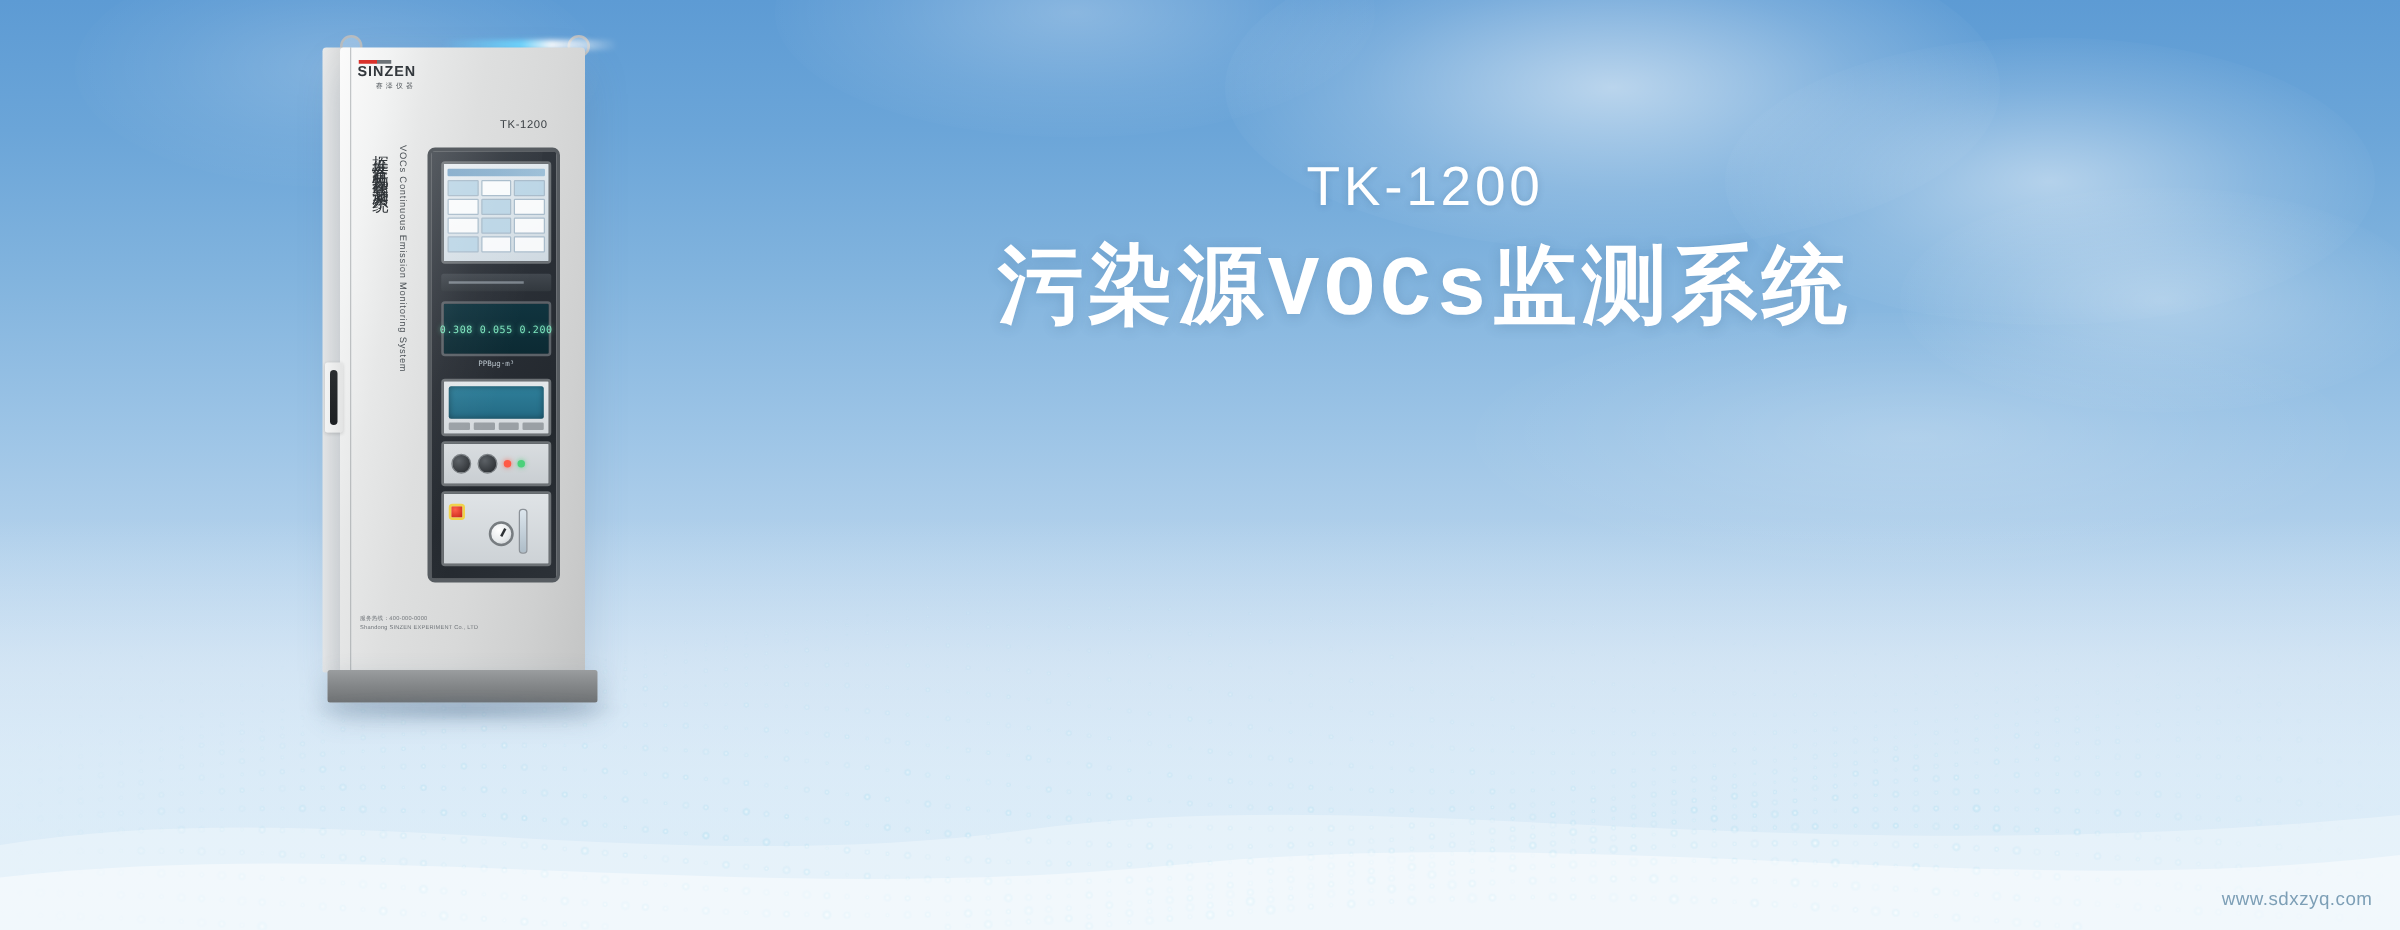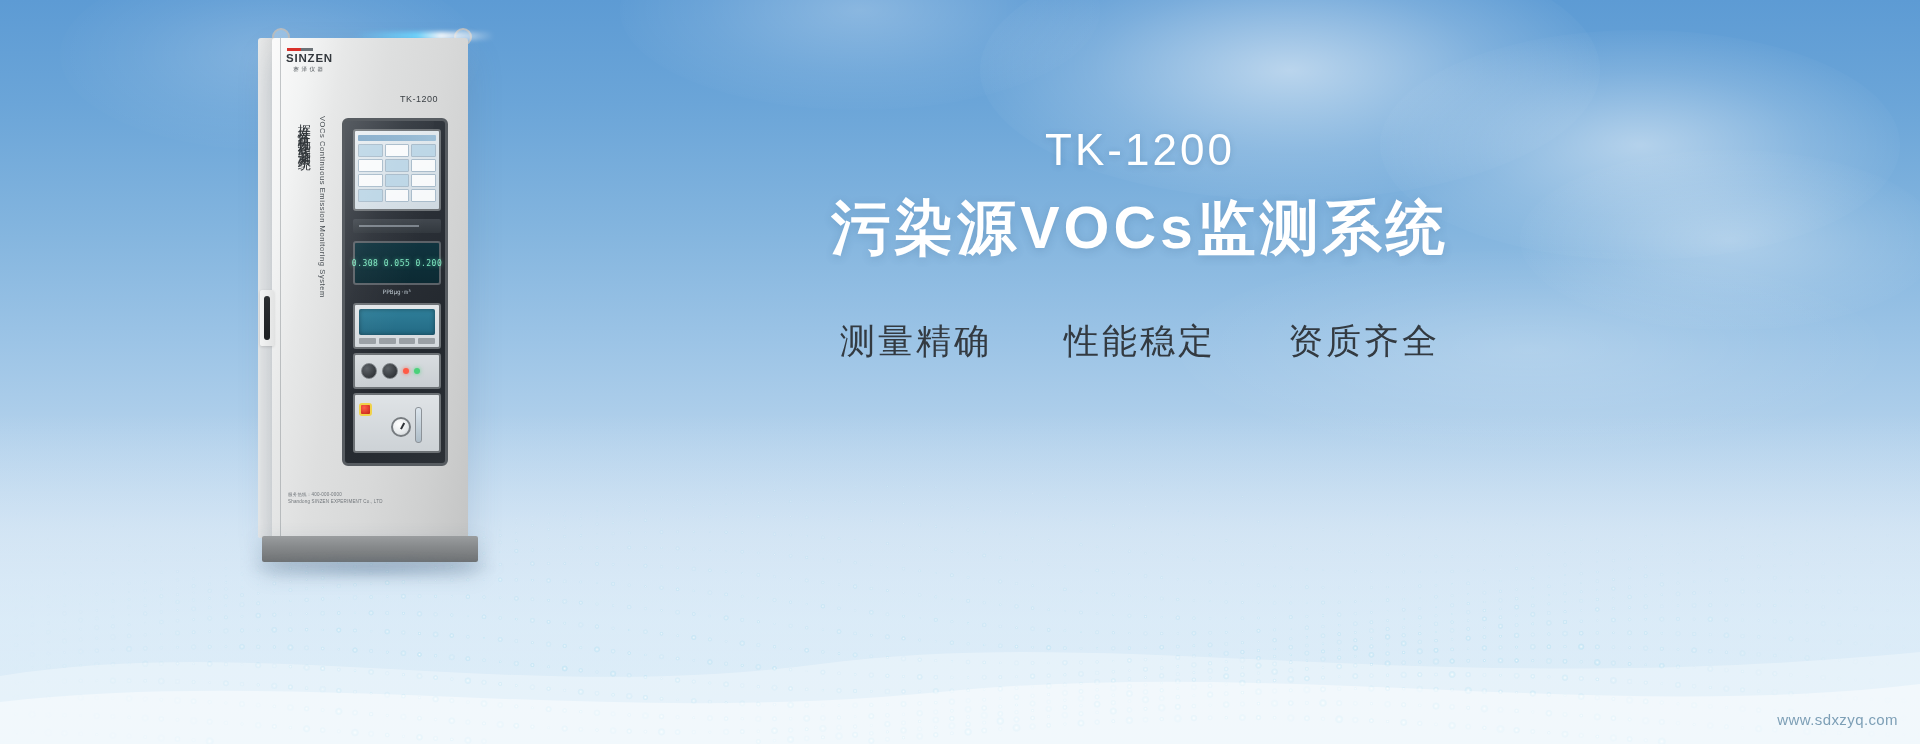--- a/index.html
+++ b/index.html
@@ -136,21 +136,21 @@
     position: absolute;
     left: -16px; top: 536px;
     width: 262px; height: 20px;
     background: radial-gradient(ellipse at center, rgba(90,120,150,0.30) 0%, rgba(90,120,150,0.0) 72%);
     filter: blur(4px);
   }
 
   .cab-logo {
     position: absolute;
     left: 28px; top: 26px;
-    text-align: center;
+    text-align: right;
     line-height: 1;
   }
   .cab-logo .mark {
     display: block;
     width: 26px; height: 3px;
     margin-left: 1px;
     background: linear-gradient(90deg, #d9312b 0%, #d9312b 55%, #6d7378 55%, #6d7378 100%);
   }
   .cab-logo .word {
     display: block;
@@ -428,27 +428,28 @@
   .model-line {
     font-size: 44px;
     font-weight: 300;
     letter-spacing: 3px;
     color: #ffffff;
     line-height: 1;
     margin: 0 0 26px 0;
     text-shadow: 0 1px 6px rgba(40,80,120,0.22);
   }
   .headline {
-    font-size: 59px;
+    font-size: 68px;
     font-weight: bold;
     letter-spacing: 4px;
     color: #ffffff;
     line-height: 1.05;
     margin: 0 0 58px 0;
     text-shadow: 0 2px 10px rgba(40,80,120,0.20);
+    font-family: Liberation Mono, monospace;
   }
   .features {
     display: flex;
     justify-content: center;
     gap: 72px;
     font-size: 35px;
     font-weight: 500;
     letter-spacing: 3px;
     color: #333a41;
   }
@@ -2528,21 +2529,16 @@
       <div>Shandong SINZEN EXPERIMENT Co., LTD</div>
     </div>
 
     <div class="cab-base"></div>
     <div class="cab-base-shadow"></div>
   </div>
 
   <div class="copy">
     <div class="model-line">TK-1200</div>
     <div class="headline">污染源VOCs监测系统</div>
-    <div class="features">
-      <span>测量精确</span>
-      <span>性能稳定</span>
-      <span>资质齐全</span>
-    </div>
   </div>
 
   <div class="watermark">www.sdxzyq.com</div>
 </div>
 
 </body></html>

